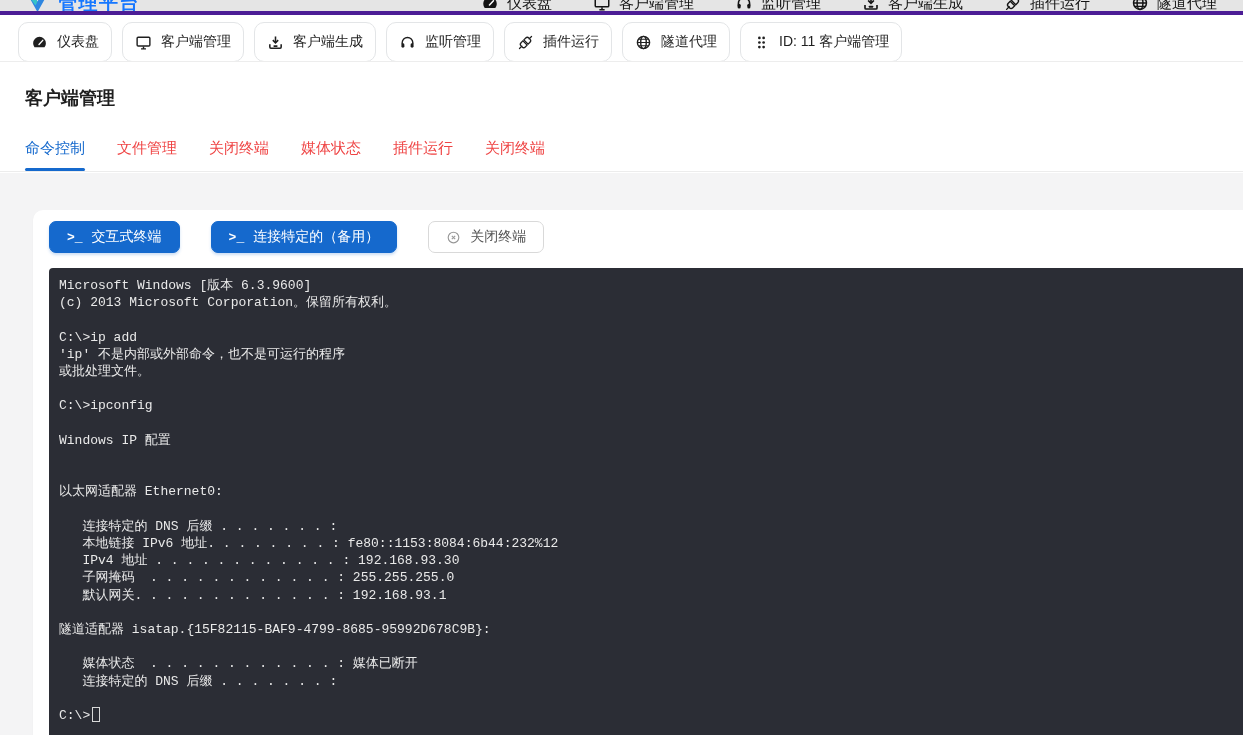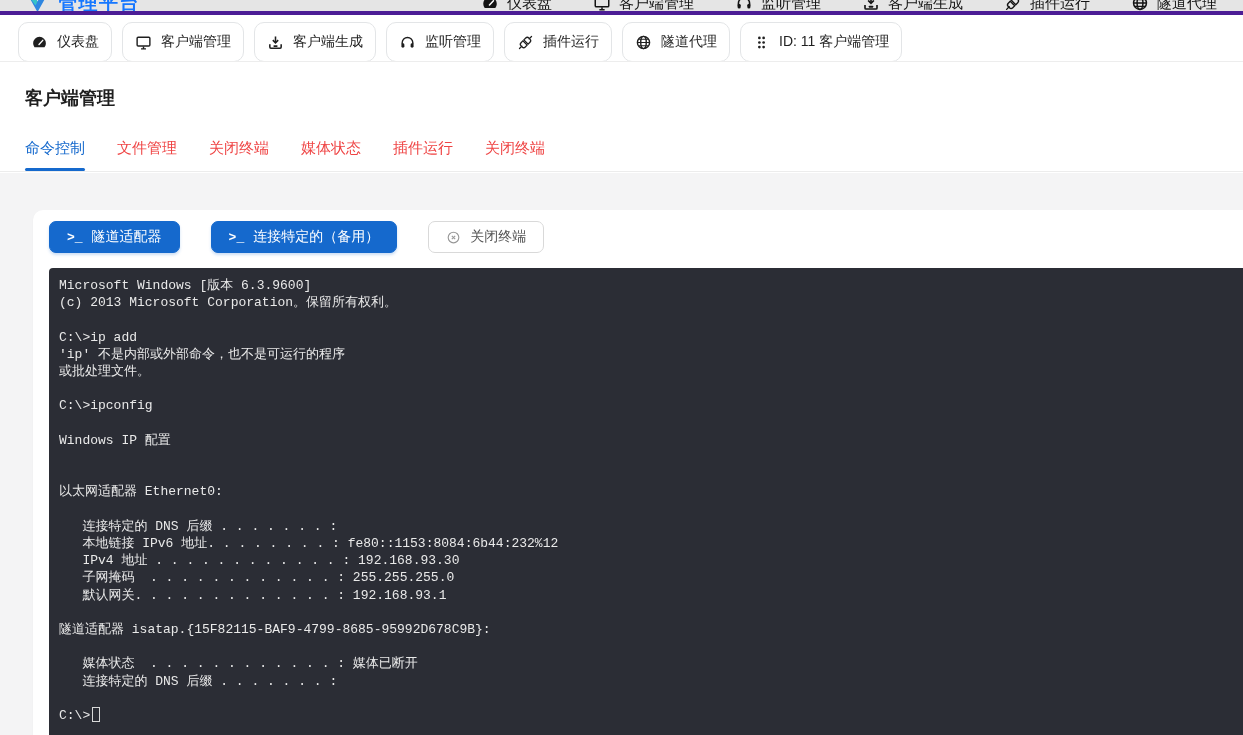--- a/index.html
+++ b/index.html
@@ -224,21 +224,21 @@
       <div class="module-tab">插件运行</div>
       <div class="module-tab">关闭终端</div>
     </div>
 </div>
 
 <div class="content">
   <div class="card">
     <div class="toolbar">
         <button class="btn primary">
           <span class="icon">&gt;_</span>
-          <span>隧道适配器</span>
+          <span>交互式终端</span>
         </button>
         <button class="btn primary">
           <span class="icon">&gt;_</span>
           <span>连接特定的（备用）</span>
         </button>
         <button class="btn default">
           <span class="icon">
             <svg viewBox="0 0 24 24" fill="none" stroke="currentColor" stroke-width="1.8">
               <circle cx="12" cy="12" r="8.5"></circle>
               <path d="M9.3 9.3l5.4 5.4M14.7 9.3l-5.4 5.4"></path>

